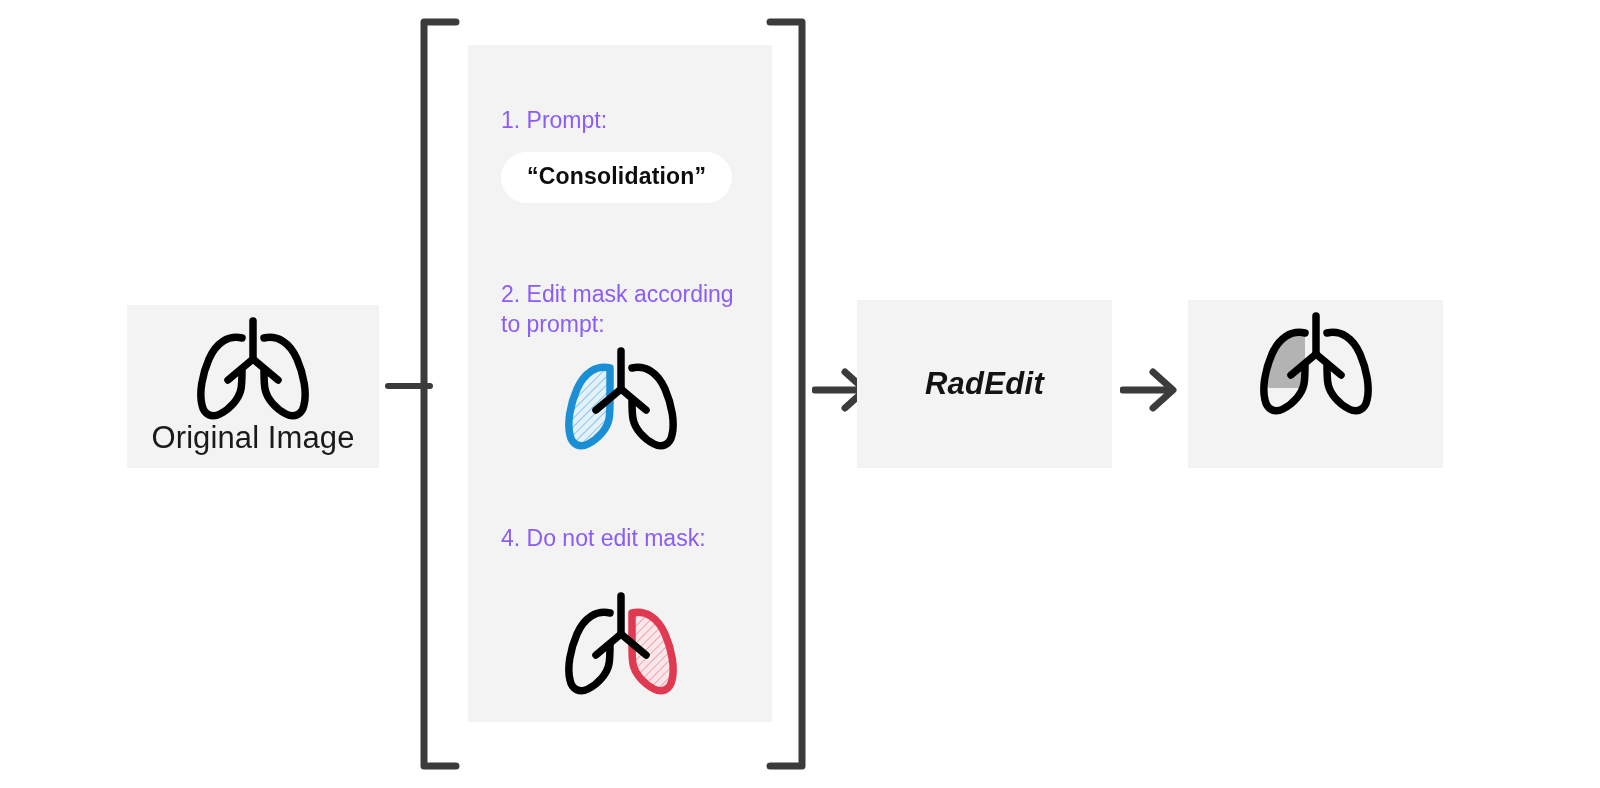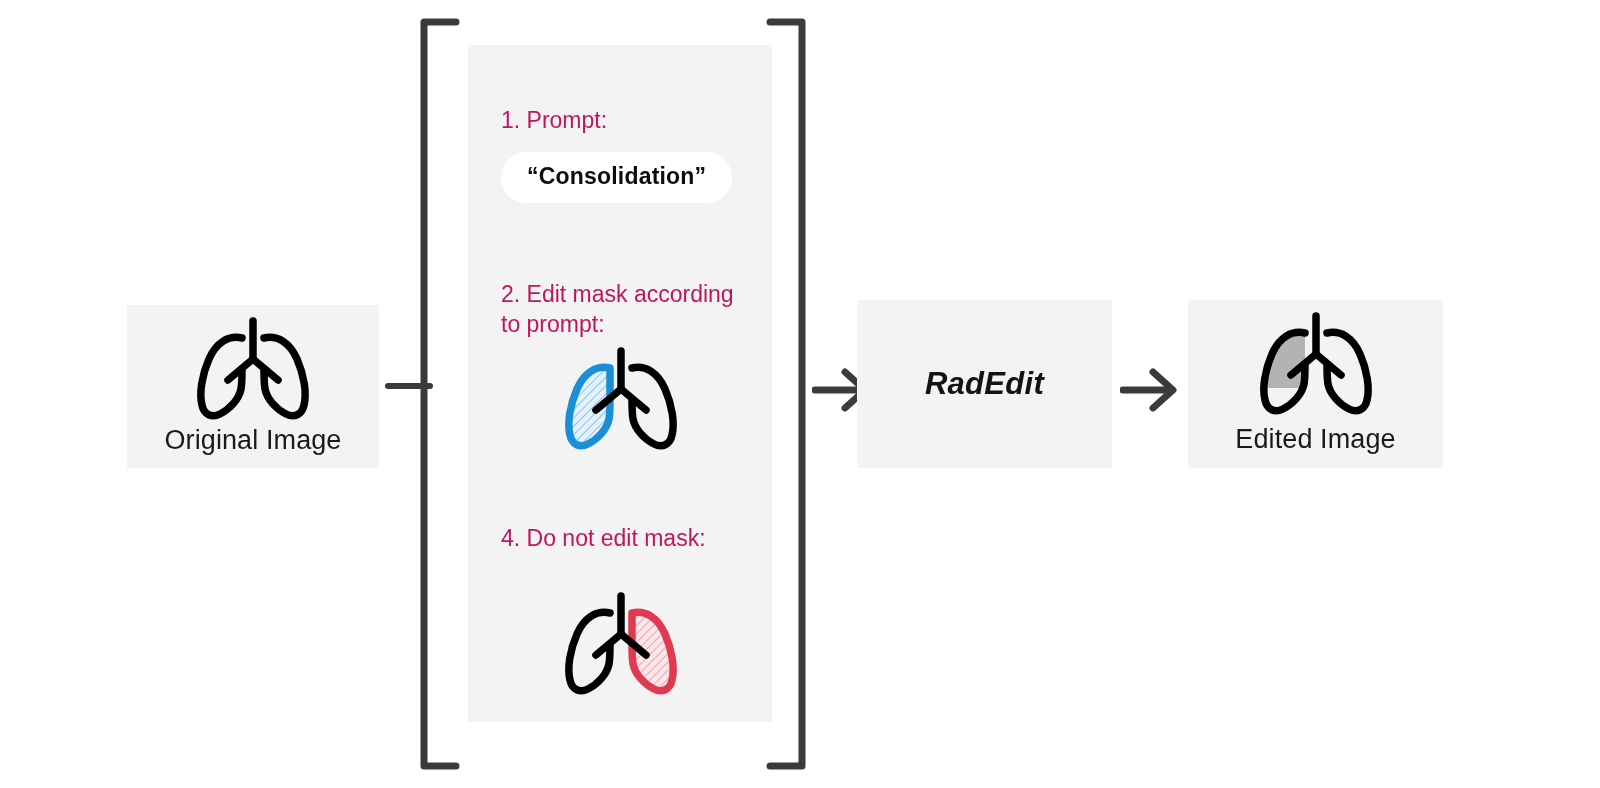--- a/index.html
+++ b/index.html
@@ -22,21 +22,21 @@
   
   .panel {
     position: absolute;
     background: #f3f3f3;
   }
   .panel-label {
     position: absolute;
     left: 0;
     right: 0;
     text-align: center;
-    font-size: 27px;
+    font-size: 31px;
     color: #1a1a1a;
     letter-spacing: .1px;
   }
 
   
   #original-panel {
     left: 127px;
     top: 305px;
     width: 252px;
     height: 163px;
@@ -53,21 +53,21 @@
   #steps-panel {
     left: 468px;
     top: 45px;
     width: 304px;
     height: 677px;
   }
   .step-text {
     position: absolute;
     font-size: 23px;
     line-height: 30px;
-    color: #be185d;
+    color: #8b5cf6;
     white-space: pre-line;
   }
   #step1-text { left: 33px; top: 60px; }
   #step2-text { left: 33px; top: 234px; }
   #step3-text { left: 33px; top: 478px; }
 
   #prompt-pill {
     position: absolute;
     left: 33px;
     top: 107px;
@@ -261,16 +261,15 @@
         <path d="M64 20 C48 20 34 32 28 50 C24 62 24 74 28 80 L70 80 L70 20 Z" fill="#b3b3b3"></path>
       </g>
       <g fill="none" stroke="#000000" stroke-width="7.5" stroke-linecap="round" stroke-linejoin="round">
         <path d="M75 8 L75 46"></path>
         <path d="M75 46 L50 67"></path>
         <path d="M75 46 L100 67"></path>
         <path d="M64 25 C50 22 38 30 31 46 C24 62 21 80 24 92 C26 102 34 105 42 101 C52 96 61 86 63 76 C64 70 64 62 64 57"></path>
         <path d="M86 25 C100 22 112 30 119 46 C126 62 129 80 126 92 C124 102 116 105 108 101 C98 96 89 86 87 76 C86 70 86 62 86 57"></path>
       </g>
     </svg>
-    <div class="panel-label" id="edited-label">Edited Image</div>
   </div>
 
 </div>
 
 </body></html>

